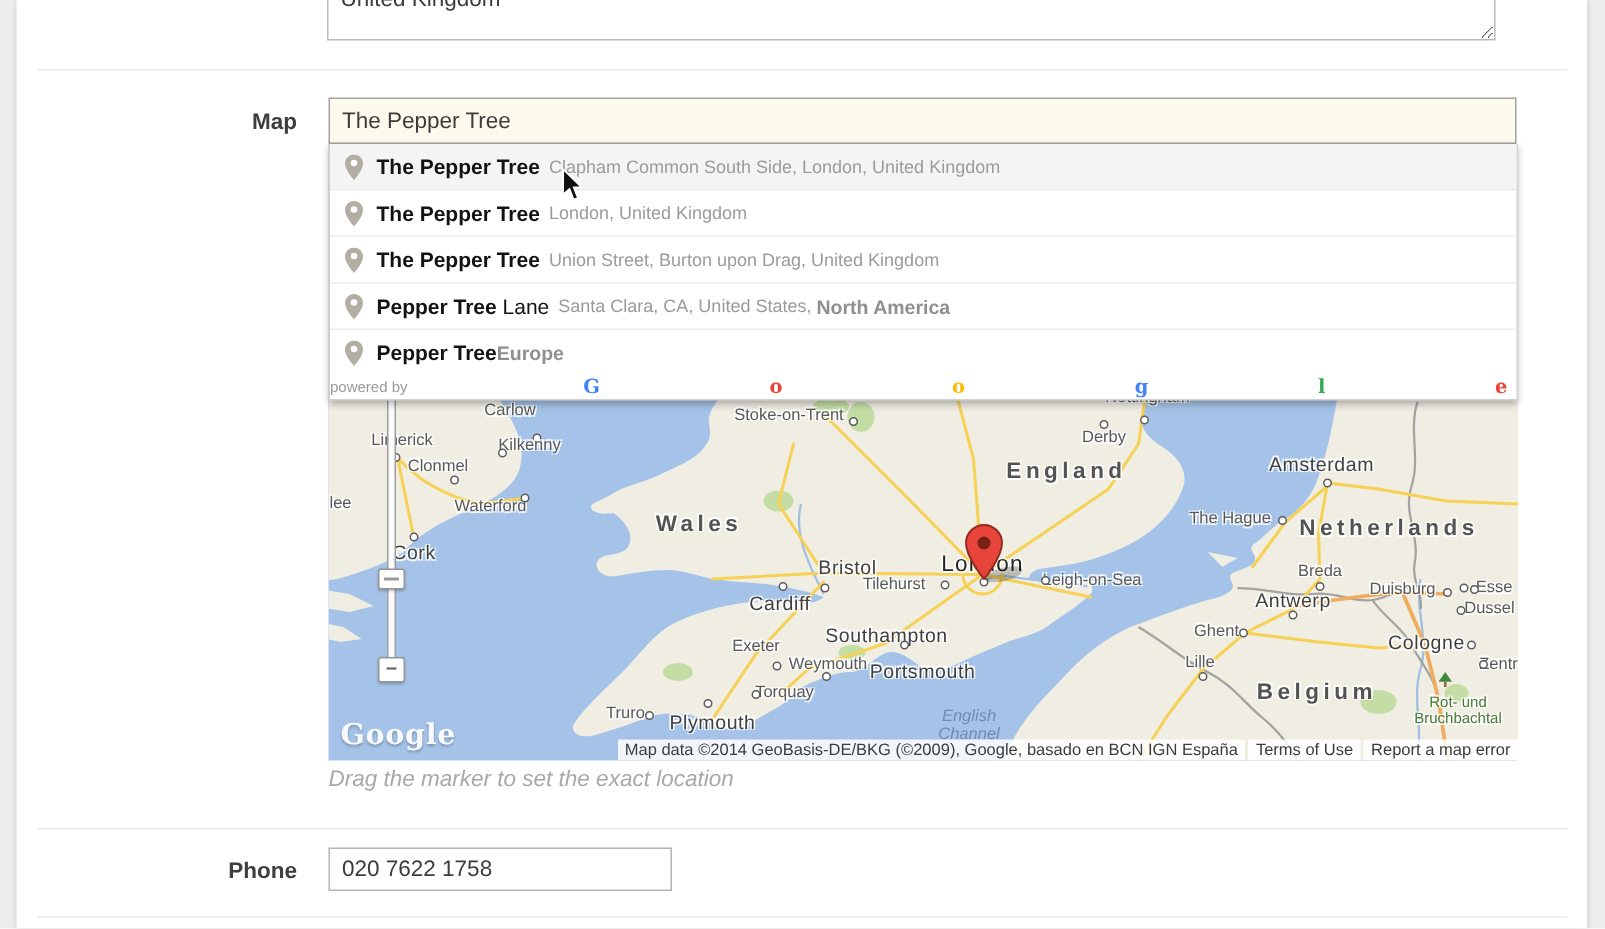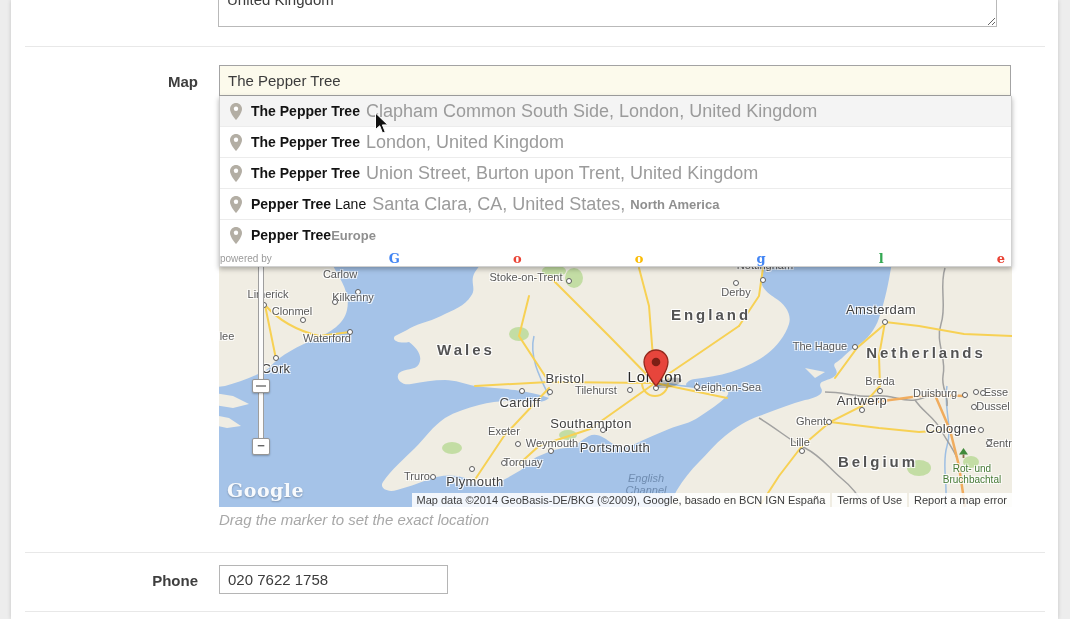--- a/index.html
+++ b/index.html
@@ -56,21 +56,21 @@
   .pac{position:absolute;left:219px;top:96px;width:793px;background:#fff;z-index:10;
         border:1px solid rgba(0,0,0,.18);border-top:none;box-sizing:border-box;
         box-shadow:0 2px 5px rgba(0,0,0,.3);}
   .pac-item{height:30px;display:flex;align-items:center;padding:0 10px;border-top:1px solid #ececec;
         cursor:pointer;white-space:pre;}
   .pac-item:first-child{border-top:none;}
   .pac-item.selected{background:#f4f4f4;}
   .pac-item .pin{width:12px;height:17px;margin-right:9px;flex:0 0 auto;}
   .t-main{font-size:14px;font-weight:bold;color:#131313;}
   .t-extra{font-size:14px;color:#131313;}
-  .t-sec{font-size:18px;color:#9b9b9b;margin-left:6px;}
+  .t-sec{font-size:12px;color:#9b9b9b;margin-left:6px;}
   .t-secb{font-size:13px;font-weight:bold;color:#8f8f8f;}
   .pac-powered{height:16px;display:flex;justify-content:space-between;align-items:center;
         padding-right:6px;font-size:10px;color:#9b9b9b;}
   .pac-powered .gl{font-family:"DejaVu Serif",serif;font-size:13px;font-weight:bold;margin-left:1px;}
   .pac-powered .pb{margin-right:4px;}
   .cursor{position:absolute;left:374px;top:112px;z-index:20;pointer-events:none;}
 </style>
 </head>
 <body>
 
@@ -278,21 +278,21 @@
       </svg>
     <span class="t-main">The Pepper Tree</span><span class="t-extra"></span>
     <span class="t-sec">London, United Kingdom</span><span class="t-secb"></span>
   </div>
   <div class="pac-item">
     <svg class="pin" viewBox="0 0 12 17">
       <path d="M6,0 C2.7,0 0,2.7 0,6 c0,4.5 6,11 6,11 s6,-6.5 6,-11 C12,2.7 9.3,0 6,0 Z" fill="#b3aea4"></path>
       <circle cx="6" cy="5.7" r="2.2" fill="#fff"></circle>
       </svg>
     <span class="t-main">The Pepper Tree</span><span class="t-extra"></span>
-    <span class="t-sec">Union Street, Burton upon Trent, United Kingdom</span><span class="t-secb"></span>
+    <span class="t-sec">Union Street, Burton upon Drag, United Kingdom</span><span class="t-secb"></span>
   </div>
   <div class="pac-item">
     <svg class="pin" viewBox="0 0 12 17">
       <path d="M6,0 C2.7,0 0,2.7 0,6 c0,4.5 6,11 6,11 s6,-6.5 6,-11 C12,2.7 9.3,0 6,0 Z" fill="#b3aea4"></path>
       <circle cx="6" cy="5.7" r="2.2" fill="#fff"></circle>
       </svg>
     <span class="t-main">Pepper Tree</span><span class="t-extra"> Lane</span>
     <span class="t-sec">Santa Clara, CA, United States, </span><span class="t-secb">North America</span>
   </div>
   <div class="pac-item">

